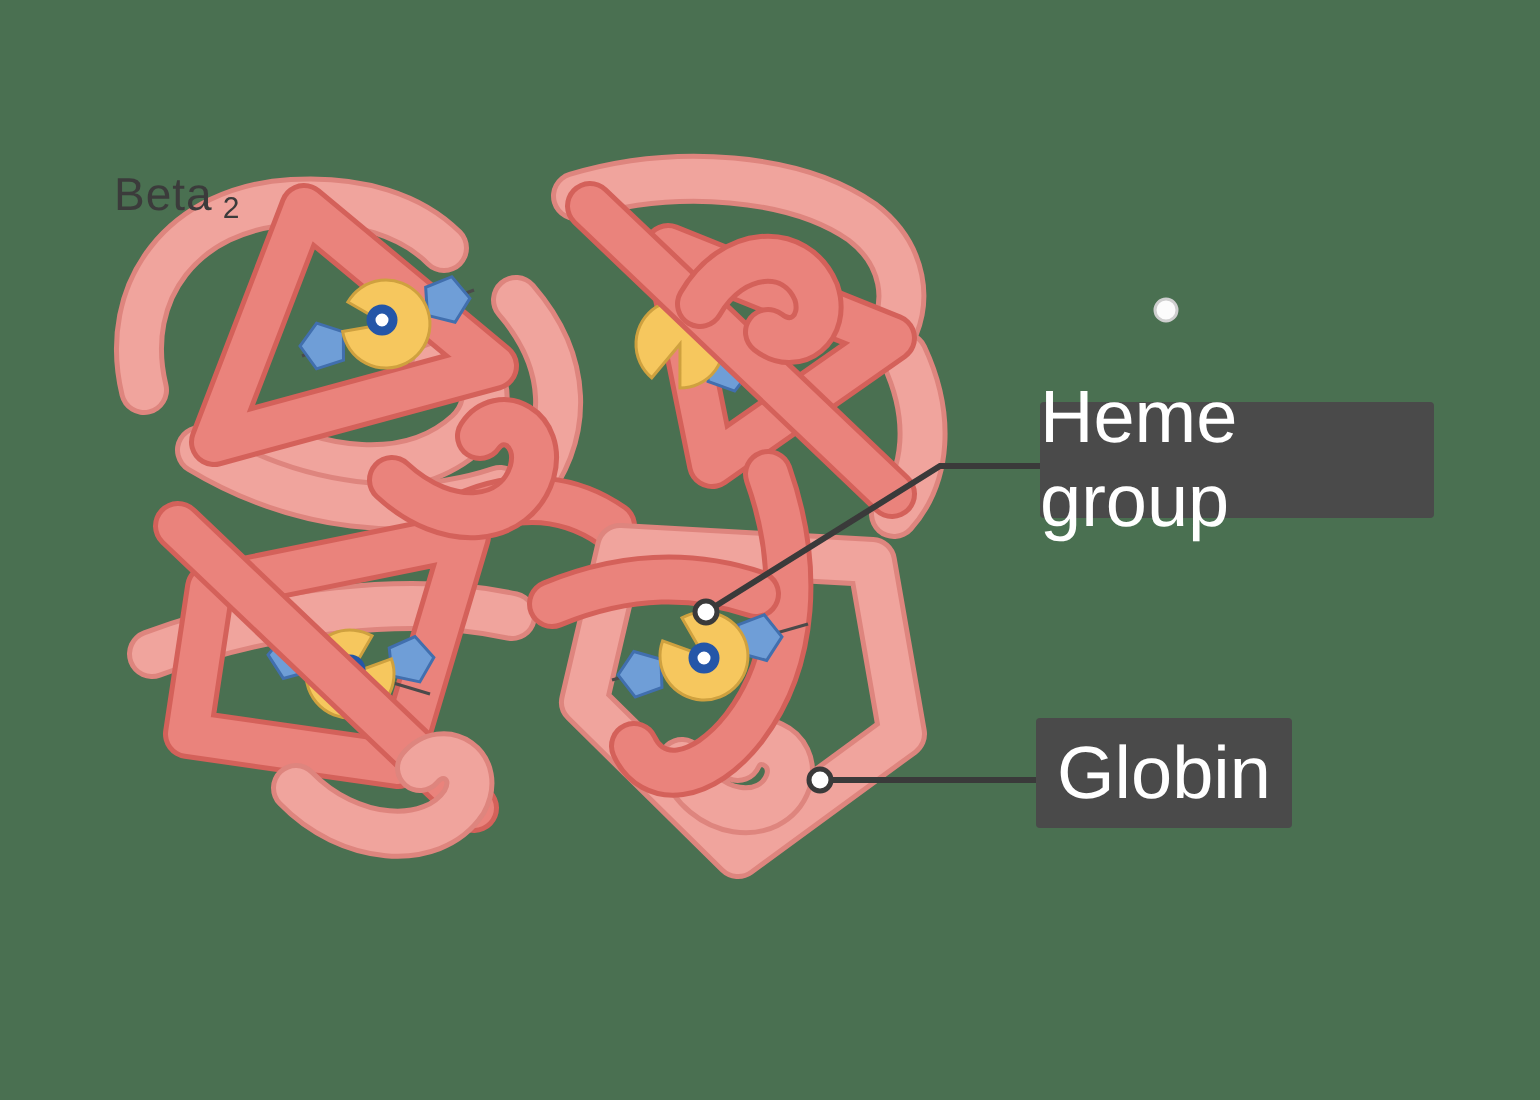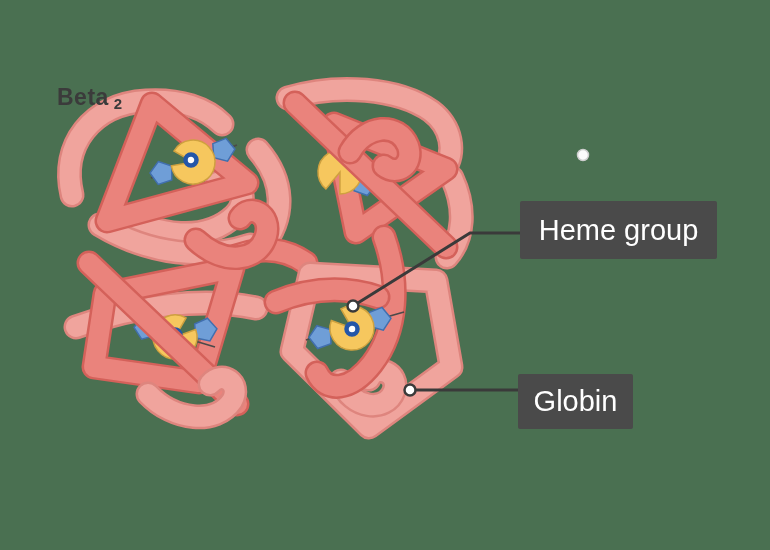--- a/index.html
+++ b/index.html
@@ -16,28 +16,28 @@
   .o-light{stroke:var(--tube-outline-light,#de857e);}
   .f-light{stroke:var(--tube-light,#f0a49d);}
   .disc{fill:var(--heme-fill,#f6c75e);stroke:var(--heme-stroke,#cfa13f);stroke-width:1.5;}
   .pent{fill:var(--pentagon-fill,#6f9ed7);stroke:var(--pentagon-stroke,#416fae);stroke-width:1.5;}
   .ring{fill:#ffffff;stroke:var(--ring-stroke,#2456a8);stroke-width:4.5;}
   .stem{stroke:#4a4a4a;stroke-width:1.6;}
   .leader{stroke:var(--leader,#3a3a3a);stroke-width:3;fill:none;}
   .dot{fill:#ffffff;stroke:var(--leader,#3a3a3a);stroke-width:2.5;}
   .dot-plain{fill:#fcfcfc;stroke:#cfcfcf;stroke-width:1.5;}
   .sublabel{
-    position:absolute;font-weight:bold;font-size:23px;
+    position:absolute;font-weight:normal;font-size:23px;
     color:var(--label-text,#3b3b3b);letter-spacing:.5px;white-space:nowrap;
   }
   .sublabel .subnum{font-size:15px;vertical-align:-4px;margin-left:5px;}
   .callout{
     position:absolute;background:var(--box-bg,#4a4a4a);color:var(--box-text,#fff);
     display:flex;align-items:center;justify-content:center;
-    font-size:29px;border-radius:2px;font-weight:400;
+    font-size:37px;border-radius:2px;font-weight:400;
   }
 </style>
 </head>
 <body>
 
 <div class="stage">
 
   <svg class="molecule" width="770" height="550" viewBox="0 0 770 550">
     <defs>
       <path id="t1" d="M72,195 C60,145 92,104 146,101 C180,99 206,108 222,124"></path>
@@ -147,15 +147,15 @@
       <circle class="dot" cx="410" cy="390" r="5.5"></circle>
       <circle class="dot-plain" cx="583" cy="155" r="5.5"></circle>
     </g>
   </svg>
 
   <div class="sublabel" style="left:57px;top:84px">
     <span>Beta</span><span class="subnum">2</span>
   </div>
 
   <div class="callout" style="left:520px;top:201px;width:197px;height:58px">Heme group</div>
-  <div class="callout" style="left:518px;top:374px;width:115px;height:55px">Globin</div>
+  <div class="callout" style="left:518px;top:359px;width:128px;height:55px">Globin</div>
 
 </div>
 
 </body></html>

